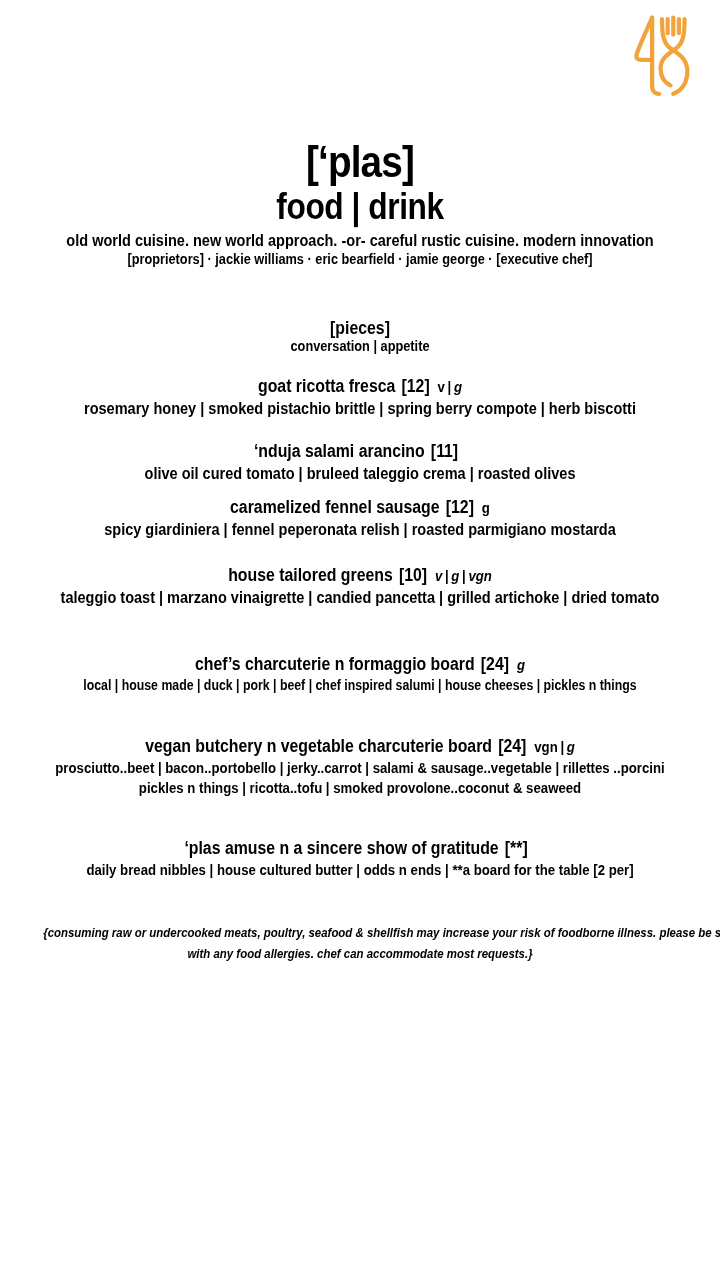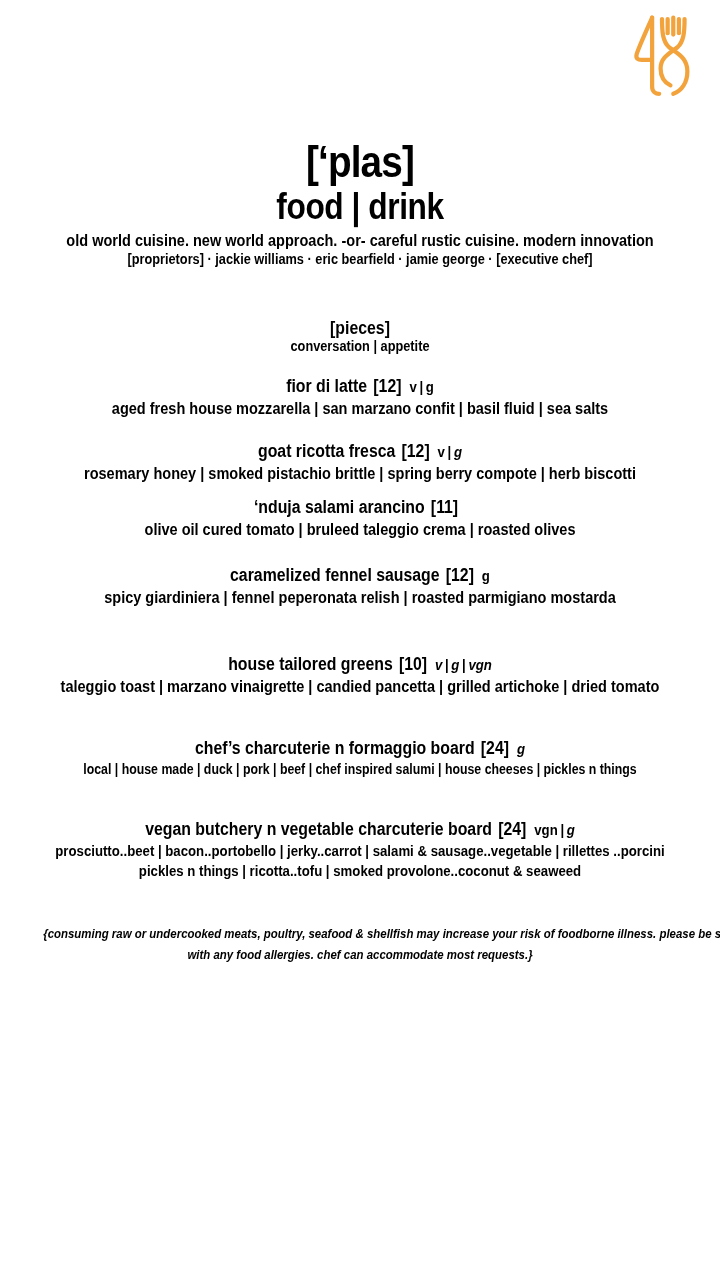--- a/index.html
+++ b/index.html
@@ -85,26 +85,20 @@
     <div class="line proprietors cond">[proprietors] · jackie williams · eric bearfield · jamie george · [executive chef]</div>
   </div>
 
   <div class="section-head">
     <div class="line section-title cond">[pieces]</div>
     <div class="line section-sub cond">conversation | appetite</div>
   </div>
 
   <div class="menu">
 
-    <div class="menu-item">
-      <div class="line item-name cond">
-        <span>fior di latte</span><span class="price">[12]</span><span class="tags"><span class="tag">v</span><span class="tag-sep">|</span><span class="tag">g</span></span>
-      </div>
-      <div class="line item-desc cond">aged fresh house mozzarella | san marzano confit | basil fluid | sea salts</div>
-    </div>
 
     <div class="menu-item">
       <div class="line item-name cond">
         <span>goat ricotta fresca</span><span class="price">[12]</span><span class="tags"><span class="tag">v</span><span class="tag-sep">|</span><span class="tag it">g</span></span>
       </div>
       <div class="line item-desc cond">rosemary honey | smoked pistachio brittle | spring berry compote | herb biscotti</div>
     </div>
 
     <div class="menu-item">
       <div class="line item-name cond">
@@ -136,20 +130,26 @@
     </div>
 
     <div class="menu-item">
       <div class="line item-name cond">
         <span>vegan butchery n vegetable charcuterie board</span><span class="price">[24]</span><span class="tags"><span class="tag">vgn</span><span class="tag-sep">|</span><span class="tag it">g</span></span>
       </div>
       <div class="line item-desc md cond">prosciutto..beet | bacon..portobello | jerky..carrot | salami &amp; sausage..vegetable | rillettes ..porcini</div>
       <div class="line item-desc md cond">pickles n things | ricotta..tofu  | smoked provolone..coconut &amp; seaweed</div>
     </div>
 
+    <div class="menu-item">
+      <div class="line item-name cond">
+        <span>‘plas amuse n a sincere show of gratitude</span><span class="price">[**]</span><span class="tags"></span>
+      </div>
+      <div class="line item-desc md cond">daily bread nibbles | house cultured butter | odds n ends | **a board for the table [2 per]</div>
+    </div>
 
   </div>
 
   <div class="footer">
     <div class="line cond">{consuming raw or undercooked meats, poultry, seafood &amp; shellfish may increase your risk of foodborne illness. please be specific</div>
     <div class="line cond">with any food allergies. chef can accommodate most requests.}</div>
   </div>
 
 </div>
 

